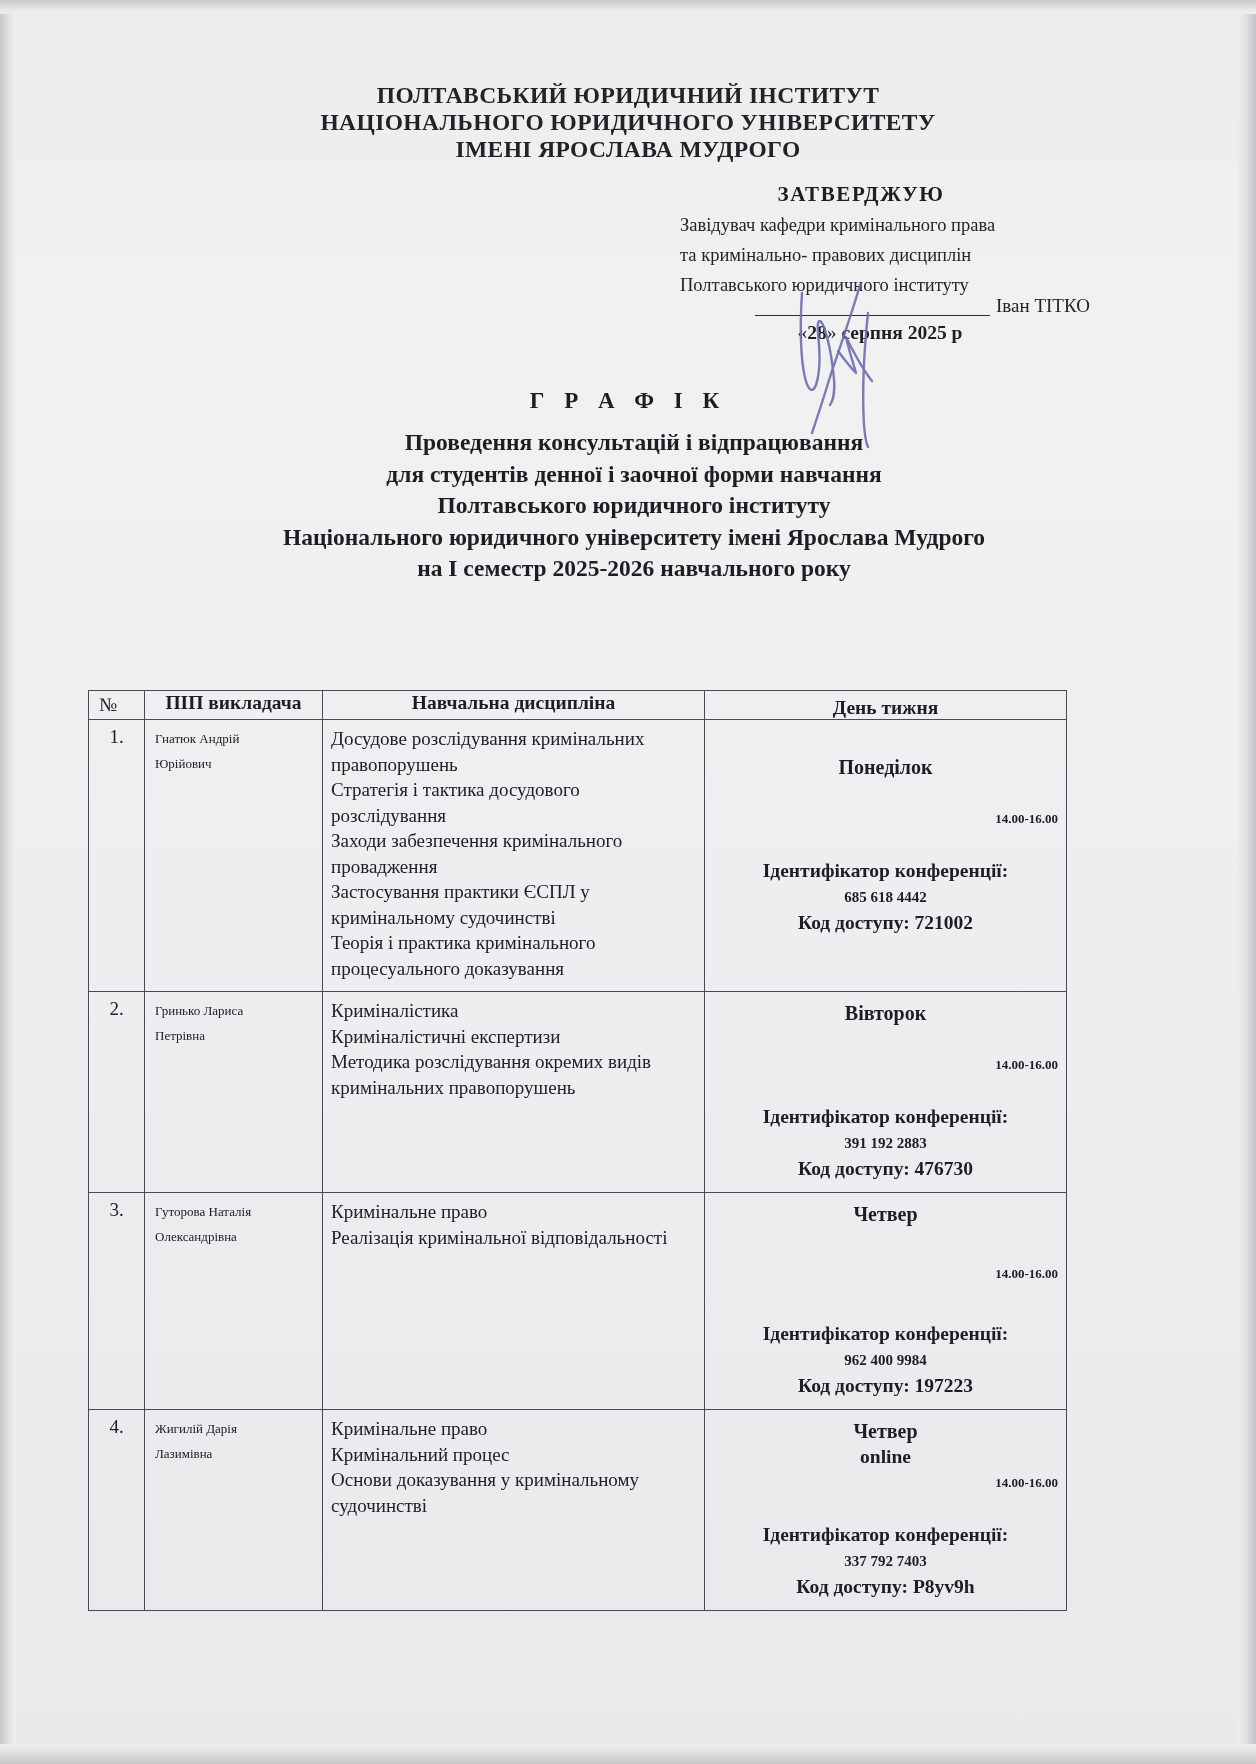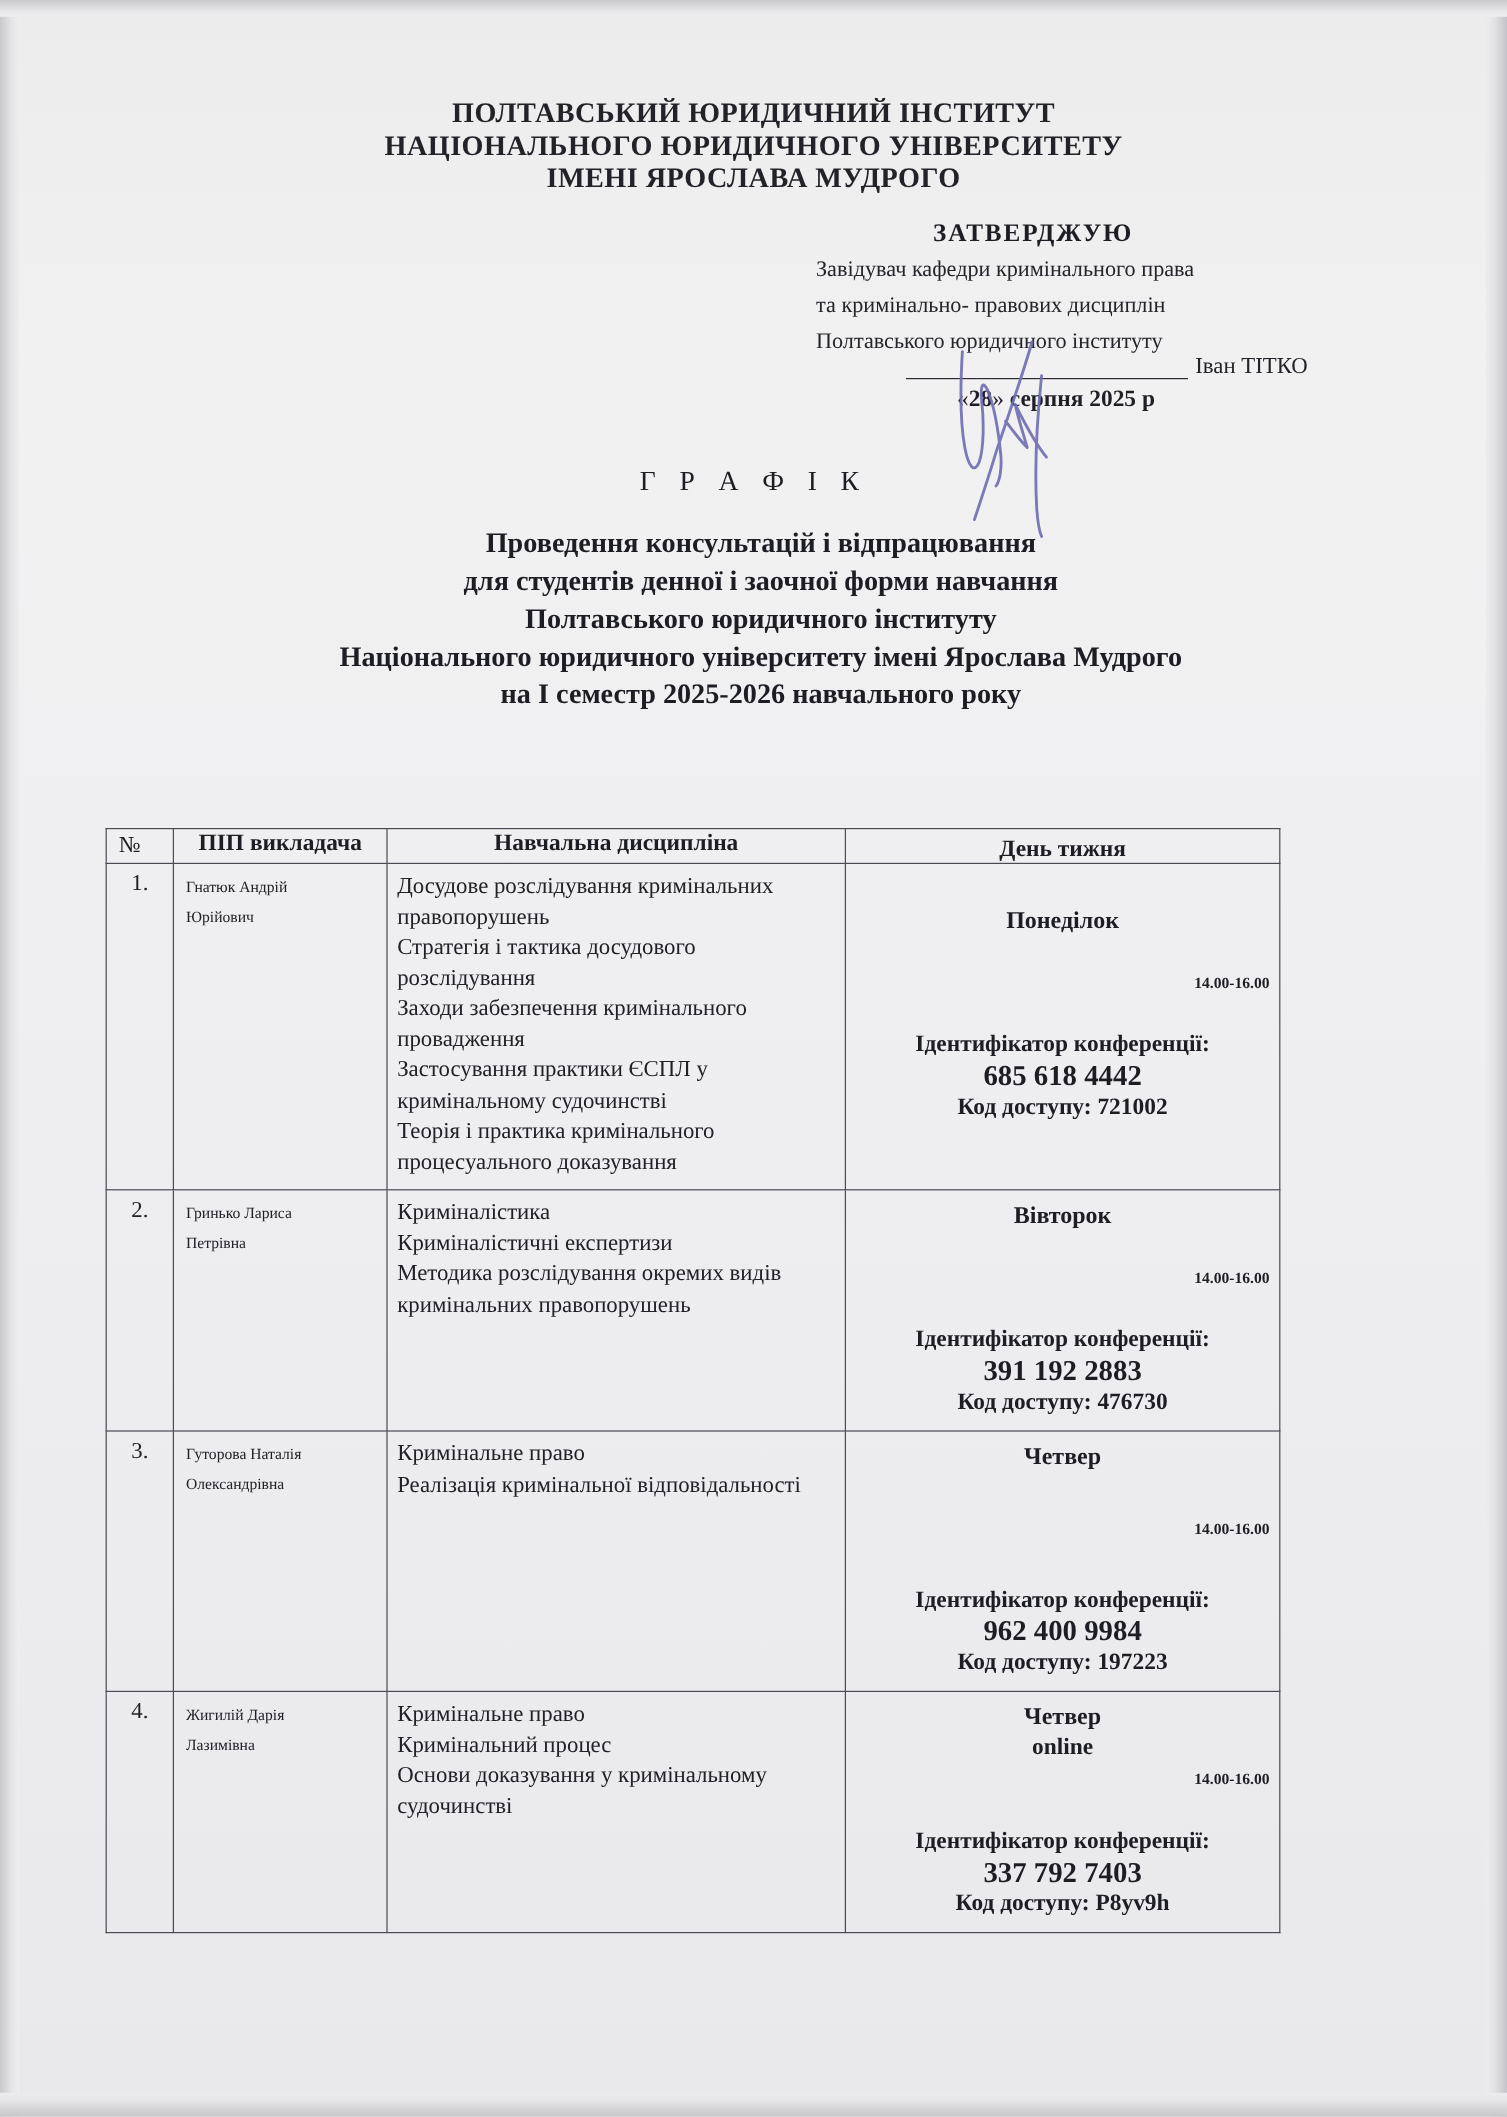--- a/index.html
+++ b/index.html
@@ -141,24 +141,24 @@
 
   
   .doc-title {
     position: absolute;
     left: 0;
     top: 388px;
     width: 1256px;
     text-align: center;
   }
   .doc-title .grafik {
-    font-weight: normal;
+    font-weight: bold;
     font-size: 23px;
     letter-spacing: 7px;
-    margin-bottom: 24px;
+    margin-bottom: 13px;
     color: #1d1d24;
   }
   .doc-title .tline {
     font-weight: bold;
     font-size: 23.5px;
     line-height: 31.5px;
     color: #1d1d24;
     padding-left: 12px;
   }
 
@@ -231,21 +231,21 @@
     font-size: 19.5px;
     line-height: 26px;
     text-align: center;
     padding: 8px 8px 10px 8px;
     color: #1d1d24;
   }
   .day-name { font-weight: bold; font-size: 20px; }
   .day-online { font-weight: bold; font-size: 19.5px; }
   .day-time { font-weight: bold; font-size: 13px; text-align: right; }
   .day-confid-label { font-weight: bold; font-size: 19.5px; }
-  .day-confid-num { font-weight: bold; font-size: 24px; }
+  .day-confid-num { font-weight: bold; font-size: 15px; }
   .day-code { font-weight: bold; font-size: 19.5px; }
   .gap-md { height: 26px; }
   .gap-lg { height: 34px; }
 
   .nowrap { white-space: nowrap; }
 </style>
 </head>
 <body>
 
 <div class="page">

